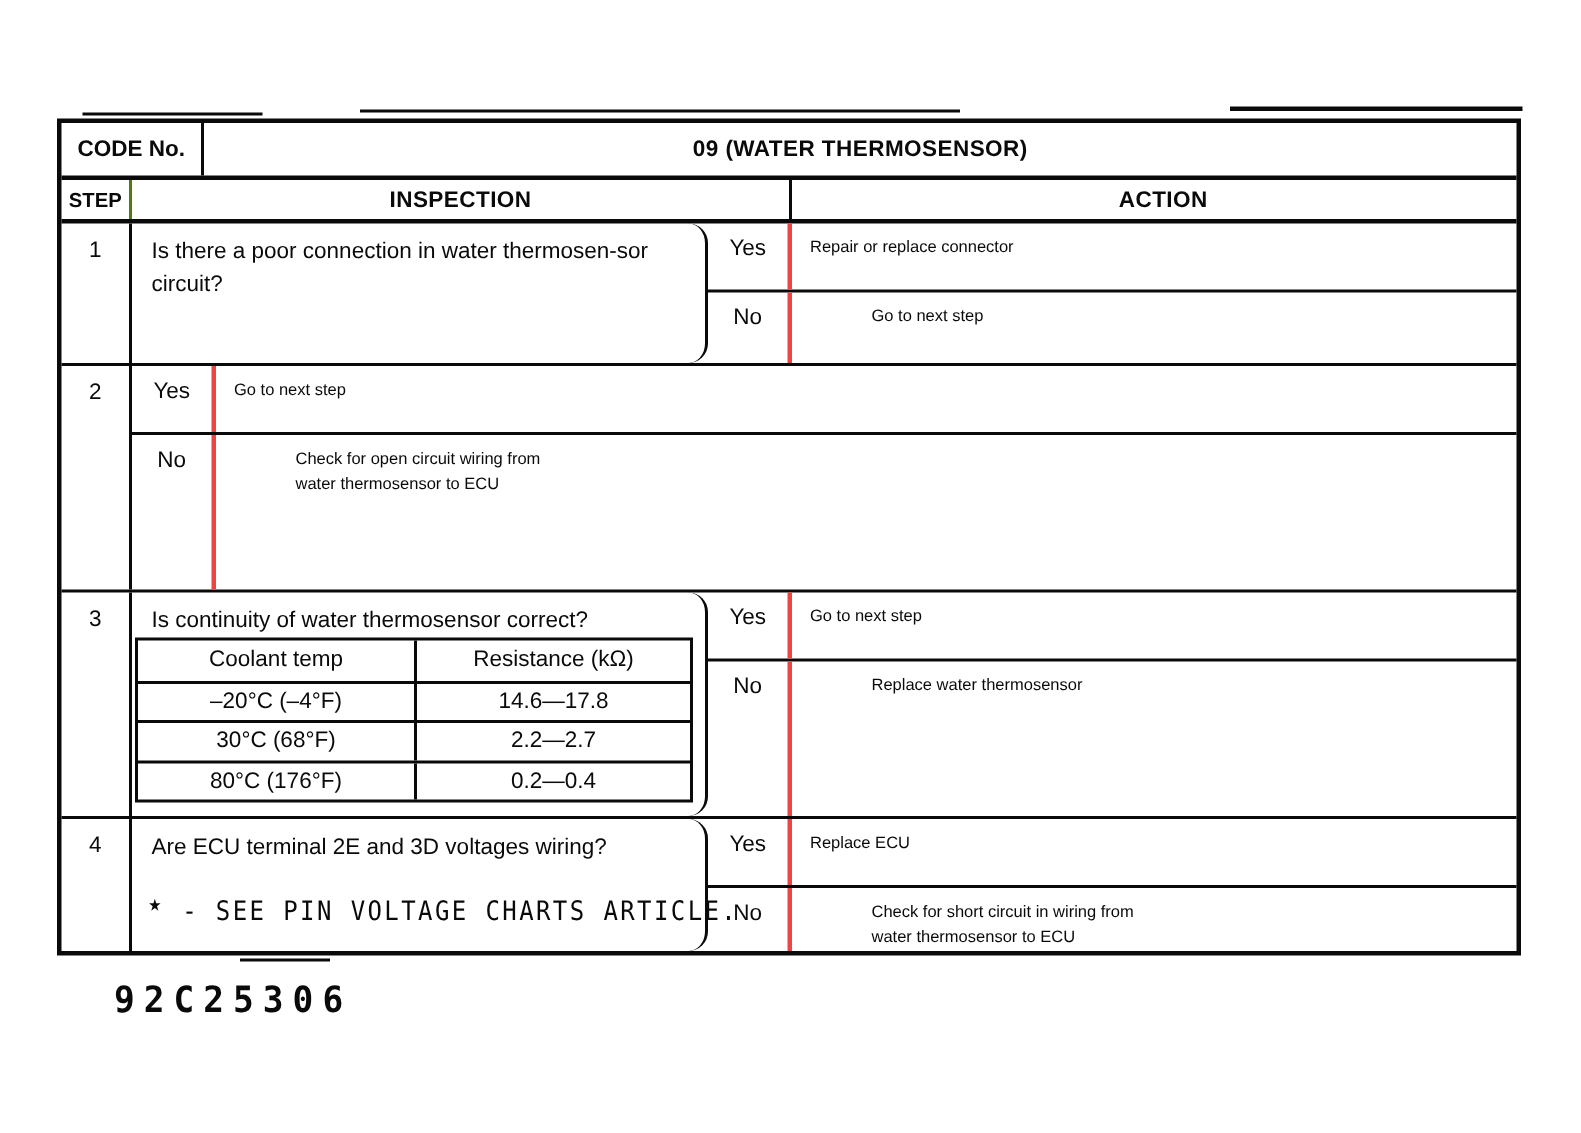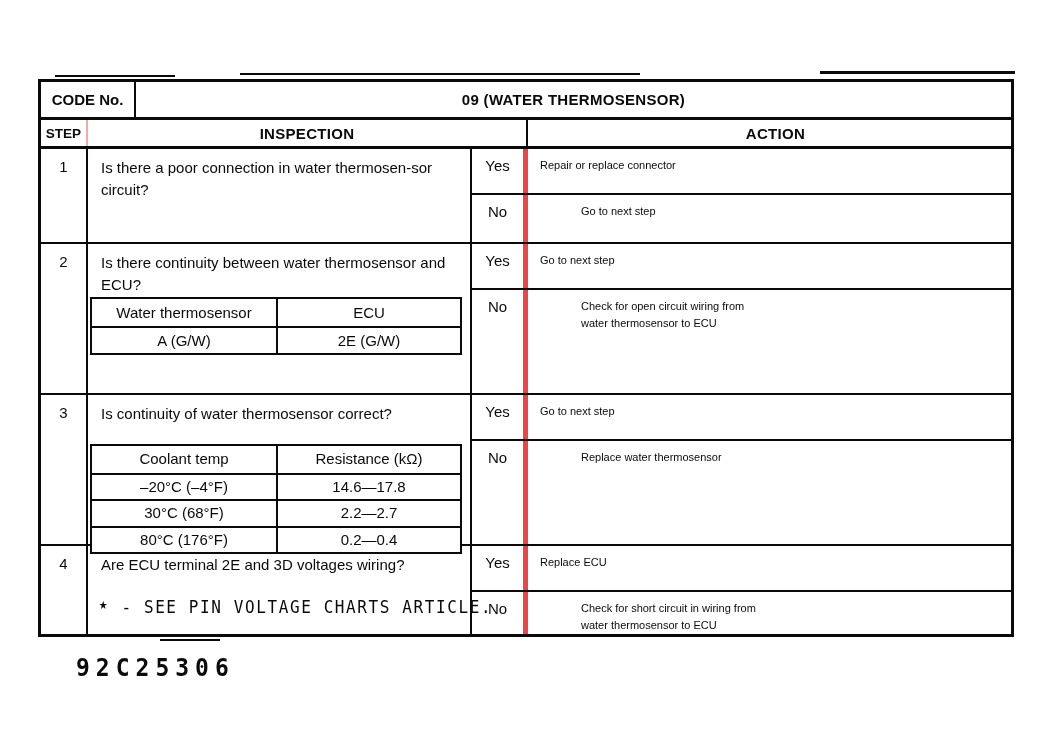--- a/index.html
+++ b/index.html
@@ -29,42 +29,42 @@
   .c-codelabel{
     width:95px;border-right:2px solid #0a0a0a;display:flex;align-items:center;
     justify-content:center;font-weight:bold;font-size:15px;
   }
   .c-codeval{
     flex:1;display:flex;align-items:center;justify-content:center;
     font-weight:bold;font-size:15px;letter-spacing:.3px;
   }
 
   
-  .c-hstep{width:47px;border-right:2px solid #fca5a5;display:flex;align-items:center;justify-content:center;font-weight:bold;font-size:13.5px;}
+  .c-hstep{width:47px;border-right:2px solid #4d7c0f;display:flex;align-items:center;justify-content:center;font-weight:bold;font-size:13.5px;}
   .c-hinsp{width:440px;border-right:2px solid #0a0a0a;display:flex;align-items:center;justify-content:center;font-weight:bold;font-size:15px;letter-spacing:.3px;text-align:center;}
   .c-haction{flex:1;display:flex;align-items:center;justify-content:center;font-weight:bold;font-size:15px;letter-spacing:.3px;padding-left:12px;}
 
   
   .c-num{width:47px;border-right:2px solid #0a0a0a;text-align:center;padding-top:9px;font-size:15px;}
-  .c-insp{width:384px;border-right:2px solid #0a0a0a;position:relative;padding:8px 6px 0 13px;font-size:15px;line-height:1.45;}
+  .c-insp{width:384px;border-right:2px solid #0a0a0a;position:relative;padding:8px 6px 0 13px;font-size:15px;line-height:1.45;border-radius:13px;}
   .q{max-width:348px;margin:0;}
   .c-right{flex:1;display:flex;flex-direction:column;}
   .subrow{display:flex;box-sizing:border-box;}
   .subrow-yes{height:46px;border-bottom:2px solid #0a0a0a;}
   .subrow-no{flex:1;gap:41px;}
-  .c-yn{width:56px;border-right:5px solid #ef4444;box-sizing:border-box;text-align:center;padding-top:8px;font-size:15px;}
+  .c-yn{width:56px;border-right:3px solid #ef4444;box-sizing:border-box;text-align:center;padding-top:8px;font-size:15px;}
   .c-act{flex:1;padding:8px 6px 0 12px;font-size:11px;line-height:1.5;white-space:pre-line;}
 
   
   .spec{
     position:absolute;border:2.5px solid #0a0a0a;box-sizing:border-box;
     left:2px;width:372px;background:#fff;
   }
   .spec-s2{top:53px;}
-  .spec-s3{top:30px;margin-top:19px;}
+  .spec-s3{top:30px;}
   .sp-row{display:flex;box-sizing:border-box;border-top:2px solid #0a0a0a;}
   .sp-row:first-child{border-top:none;}
   .sp-c{box-sizing:border-box;display:flex;align-items:center;justify-content:center;font-size:15px;}
   .sp-c1{width:186px;border-right:2px solid #0a0a0a;}
   .sp-c2{flex:1;}
   .spec-s2 .sp-row{height:27px;}
   .spec-s3 .sp-row{height:26.5px;}
 
   
   .note{
@@ -119,33 +119,20 @@
         </div>
         <div class="subrow subrow-no">
           <div class="cell c-yn">No</div>
           <div class="cell c-act">Go to next step</div>
         </div>
       </div>
     </div>
 
     <div class="row row-step h-s2">
       <div class="cell c-num">2</div>
-      <div class="cell c-insp">
-        <p class="q">Is there continuity between water thermosensor and ECU?</p>
-        <div class="spec spec-s2">
-          <div class="sp-row">
-            <div class="sp-c sp-c1">Water thermosensor</div>
-            <div class="sp-c sp-c2">ECU</div>
-          </div>
-          <div class="sp-row">
-            <div class="sp-c sp-c1">A (G/W)</div>
-            <div class="sp-c sp-c2">2E (G/W)</div>
-          </div>
-        </div>
-      </div>
       <div class="c-right">
         <div class="subrow subrow-yes">
           <div class="cell c-yn">Yes</div>
           <div class="cell c-act">Go to next step</div>
         </div>
         <div class="subrow subrow-no">
           <div class="cell c-yn">No</div>
           <div class="cell c-act">Check for open circuit wiring from
 water thermosensor to ECU</div>
         </div>

